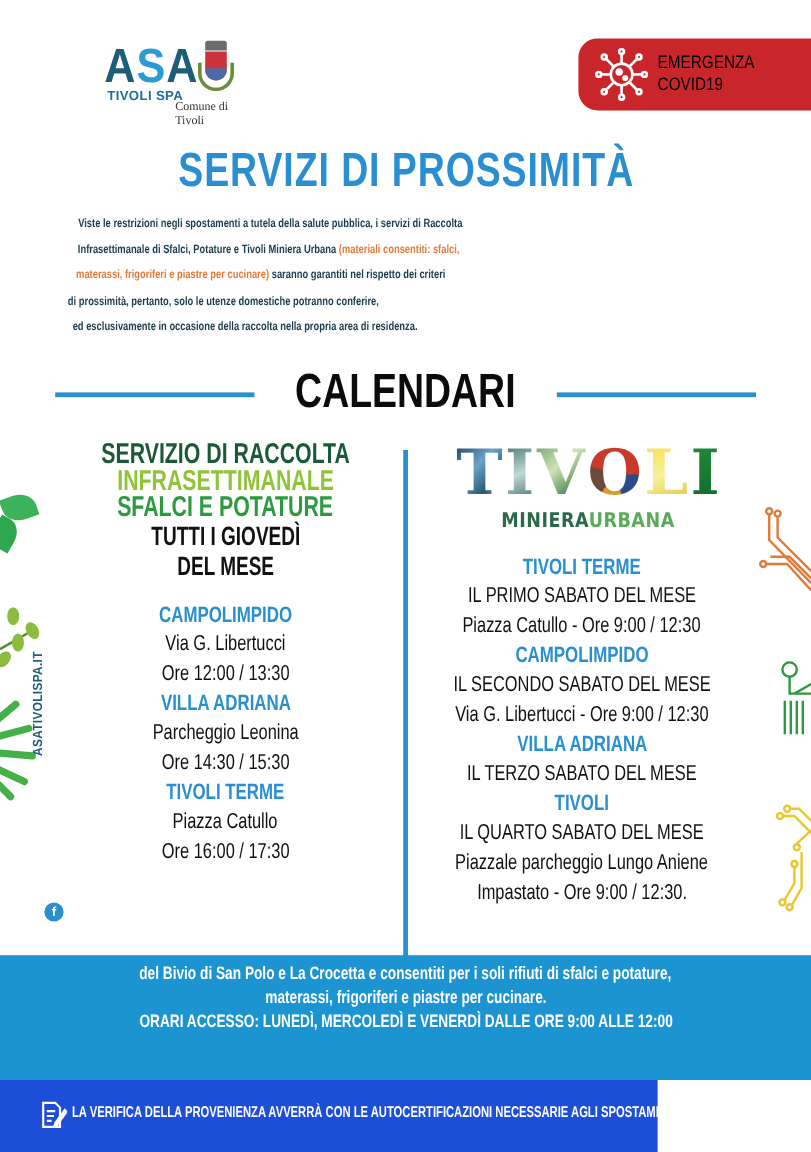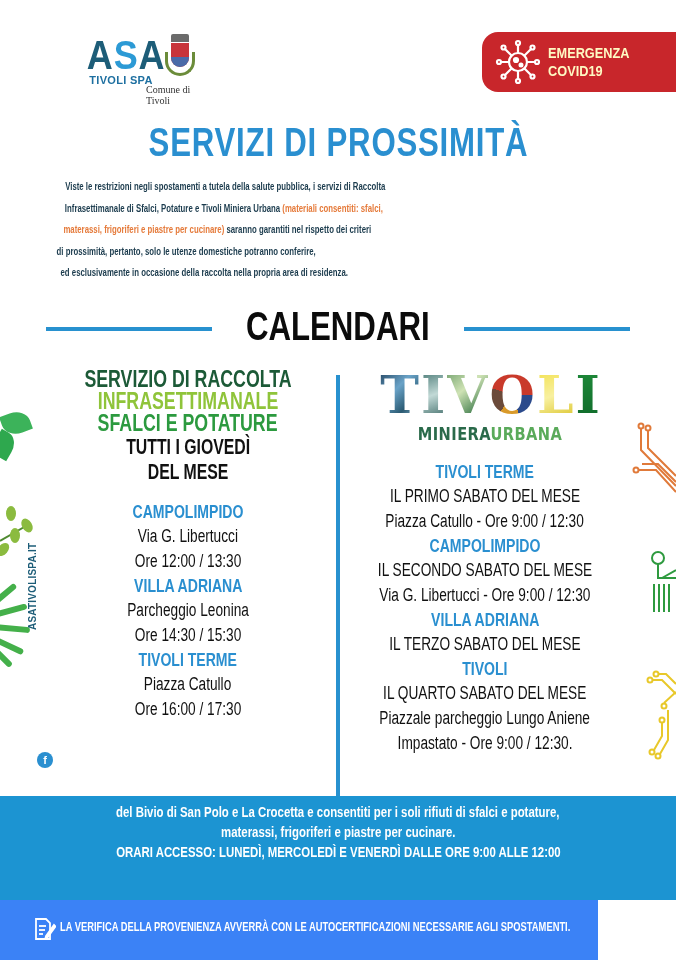--- a/index.html
+++ b/index.html
@@ -15,21 +15,21 @@
   .comune-logo { position: absolute; left: 146px; top: 34px; width: 68px; }
   .crest { width: 34px; height: 46px; margin: 0 auto 4px; position: relative; }
   .crest .crown { position: absolute; left: 8px; top: 0; width: 18px; height: 8px; background: #6b6b6b; border-radius: 2px 2px 0 0; }
   .crest .shield { position: absolute; left: 8px; top: 9px; width: 18px; height: 24px; background: #c8343a; border-radius: 0 0 9px 9px; overflow: hidden; }
   .crest .shield::after { content: ""; position: absolute; left: 0; bottom: 0; width: 18px; height: 10px; background: #4a6aa8; }
   .crest .wreath { position: absolute; left: 2px; top: 18px; width: 30px; height: 24px; border: 3px solid #6b8c3a; border-top: none; border-radius: 0 0 15px 15px; }
   .comune-name { font-family: "Liberation Serif", serif; font-size: 10px; color: #333; }
 
   .covid-badge { position: absolute; left: 482px; top: 32px; width: 194px; height: 60px; background: #c8262b; border-radius: 16px 0 0 16px; display: flex; align-items: center; }
   .covid-icon { width: 48px; height: 48px; margin-left: 12px; }
-  .covid-text { color: #fef9c3; font-weight: 700; font-size: 15px; line-height: 18px; margin-left: 6px; }
+  .covid-text { color: #000000; font-weight: 400; font-size: 15px; line-height: 18px; margin-left: 6px; }
   .covid-text span { display: block; transform: scaleX(0.85); transform-origin: left; }
 
   
   .main-title { position: absolute; left: 0; top: 120px; width: 676px; text-align: center; font-size: 40px; font-weight: 700; color: #2a8fd0; letter-spacing: 1px; }
   .main-title span { display: inline-block; transform: scaleX(0.78); }
 
   .intro { position: absolute; left: 20px; top: 176px; width: 636px; font-size: 10px; font-weight: 700; line-height: 21.5px; color: #1b3b4d; }
   .intro .line { display: block; white-space: nowrap; }
   .intro .line > span.w { display: inline-block; transform: scaleX(0.78); transform-origin: center; }
   .intro .orange { color: #e57a3a; }
@@ -83,21 +83,21 @@
   .site-vert { position: absolute; left: 26px; top: 630px; width: 130px; height: 16px; transform: rotate(-90deg); transform-origin: left top; font-size: 11px; font-weight: 700; color: #1d5d78; letter-spacing: 0.3px; }
   .site-vert span { display: inline-block; transform: scaleX(0.9); transform-origin: left; }
   .fb-icon { position: absolute; left: 37px; top: 752px; width: 16px; height: 16px; border-radius: 50%; background: #2a8fd0; color: #fff; font-size: 11px; font-weight: 700; text-align: center; line-height: 16px; }
 
   .circuit { position: absolute; }
 
   
   .blue-band { position: absolute; left: 0; top: 796px; width: 676px; height: 104px; background: #1c94d2; color: #fff; text-align: center; font-weight: 700; padding-top: 6px; }
   .blue-band .line { display: block; font-size: 15px; line-height: 20px; white-space: nowrap; }
   .blue-band .line span { display: inline-block; transform: scaleX(0.76); }
-  .yellow-band { position: absolute; left: 0; top: 900px; width: 598px; height: 60px; background: #3b82f6; color: #fff; }
+  .yellow-band { position: absolute; left: 0; top: 900px; width: 548px; height: 60px; background: #1d4ed8; color: #fff; }
   .yellow-band .doc-icon { position: absolute; left: 34px; top: 17px; width: 22px; height: 24px; }
   .yellow-band .notice { position: absolute; left: 60px; top: 19px; width: 620px; font-size: 13px; font-weight: 700; white-space: nowrap; }
   .yellow-band .notice span { display: inline-block; transform: scaleX(0.72); transform-origin: left; }
 </style>
 </head>
 <body>
 
 <div class="asa-logo">
   <div class="asa-mark">A<span class="s">S</span>A</div>
   <div class="asa-sub">TIVOLI SPA</div>

